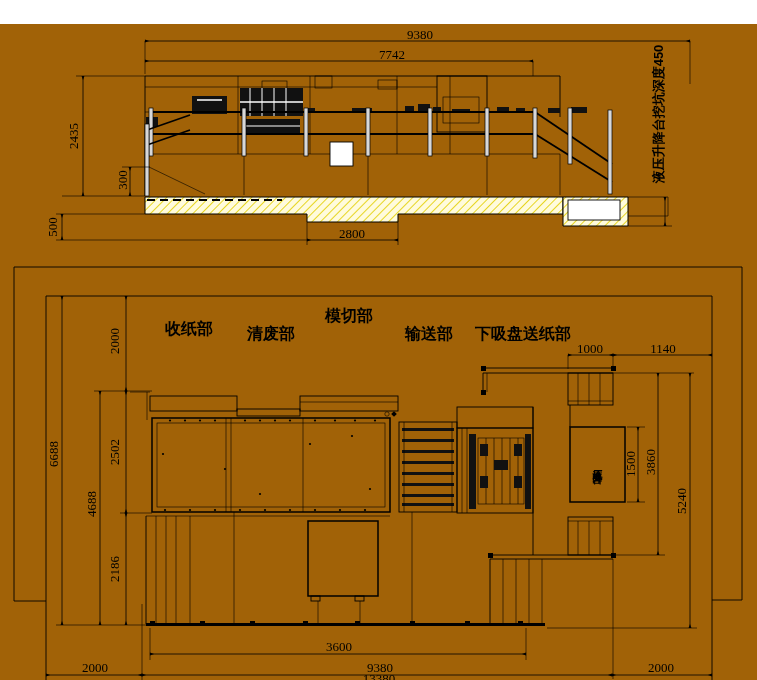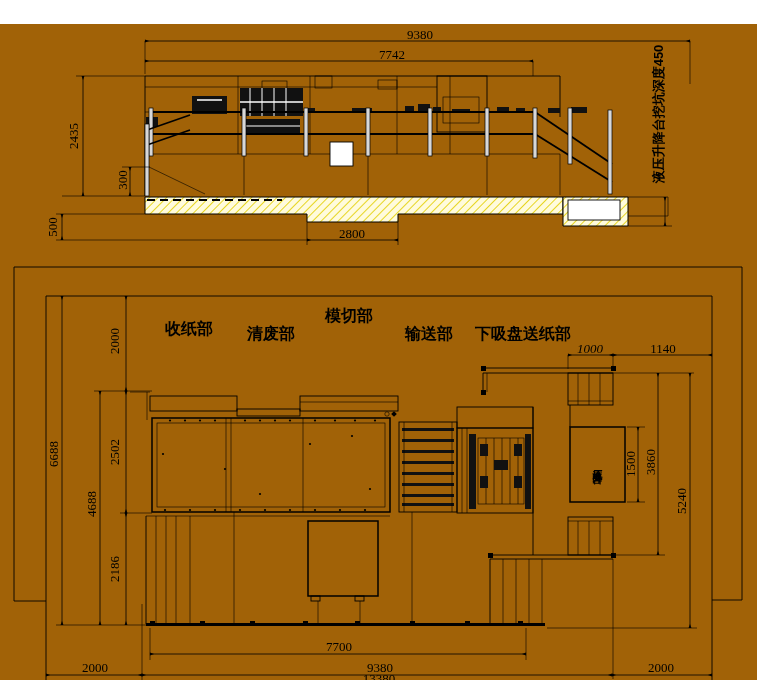--- a/index.html
+++ b/index.html
@@ -335,24 +335,24 @@
 <div class="txt cjk" style="left:349px;top:292px;">模切部</div>
 <div class="txt cjk" style="left:429px;top:310px;text-align:center;">输送部</div>
 <div class="txt cjk" style="left:523px;top:310px;">下吸盘送纸部</div>
 <div class="plat txt" style="left:597px;top:440px;">液压升降台</div>
 
 <div class="txt rot" style="left:114px;top:317px;">2000</div>
 <div class="txt rot" style="left:114px;top:428px;">2502</div>
 <div class="txt rot" style="left:114px;top:545px;">2186</div>
 <div class="txt rot" style="left:91px;top:480px;">4688</div>
 <div class="txt rot" style="left:53px;top:430px;">6688</div>
-<div class="txt" style="left:590px;top:324px;font-style:italic;">1000</div>
+<div class="txt" style="left:590px;top:324px;">1000</div>
 <div class="txt" style="left:663px;top:324px;">1140</div>
 <div class="txt rot" style="left:630px;top:440px;">1500</div>
 <div class="txt rot" style="left:650px;top:438px;">3860</div>
 <div class="txt rot" style="left:681px;top:477px;">5240</div>
-<div class="txt" style="left:339px;top:622px;">7700</div>
+<div class="txt" style="left:339px;top:622px;">3600</div>
 <div class="txt" style="left:380px;top:643px;">9380</div>
 <div class="txt" style="left:379px;top:654px;">13380</div>
 <div class="txt" style="left:95px;top:643px;">2000</div>
 <div class="txt" style="left:661px;top:643px;">2000</div>
 
 </div>
 
 </body></html>

